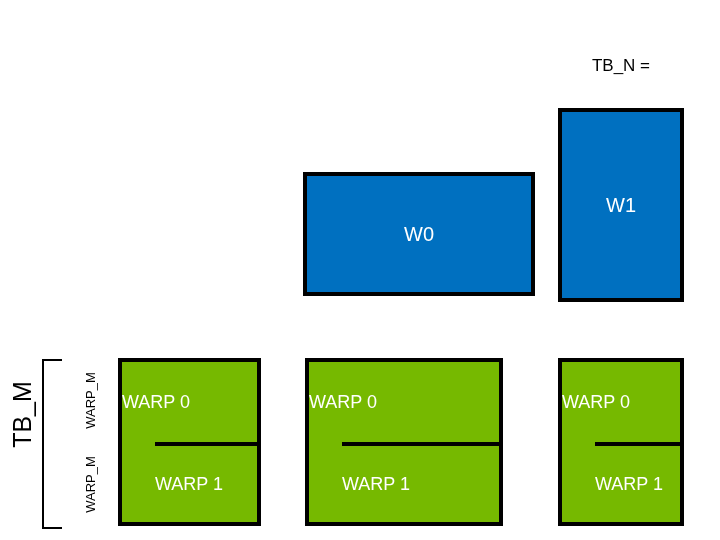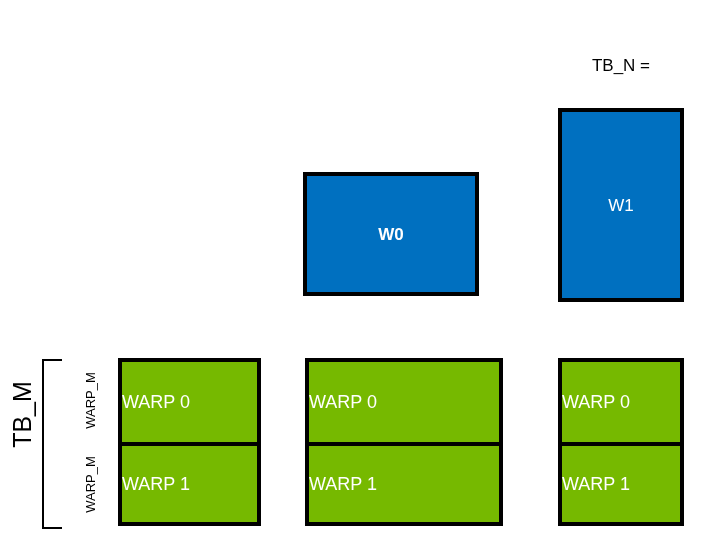--- a/index.html
+++ b/index.html
@@ -36,24 +36,24 @@
     position: absolute;
     background: #0070C0;
     border: 4px solid #000000;
     box-sizing: border-box;
     display: flex;
     align-items: center;
     justify-content: center;
   }
   .blue-box .box-label {
     color: #ffffff;
-    font-size: 17px;
+    font-size: 20px;
     line-height: 19px;
   }
-  #blue-w0 { left: 303px; top: 172px; width: 176px; height: 124px; font-weight: bold; }
+  #blue-w0 { left: 303px; top: 172px; width: 232px; height: 124px; }
   #blue-w1 { left: 558px; top: 108px; width: 126px; height: 194px; }
 
   
   .green-col {
     position: absolute;
     top: 358px;
     height: 168px;
     border: 4px solid #000000;
     box-sizing: border-box;
     background: #76B900;
@@ -63,20 +63,21 @@
   .green-cell {
     flex: 1 1 50%;
     display: flex;
     align-items: center;
     justify-content: flex-start;
     background: #76B900;
     box-sizing: border-box;
   }
   .green-cell + .green-cell {
     border-top: 4px solid #000000;
+    margin-left: 33px;
   }
   .green-cell .cell-label {
     color: #ffffff;
     font-size: 18px;
     line-height: 18px;
     white-space: nowrap;
   }
   #green-col-0 { left: 118px;  width: 143px; }
   #green-col-1 { left: 305px;  width: 198px; }
   #green-col-2 { left: 558px;  width: 126px; }

